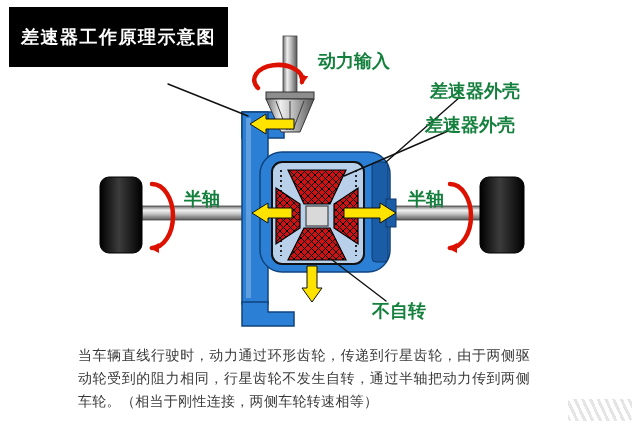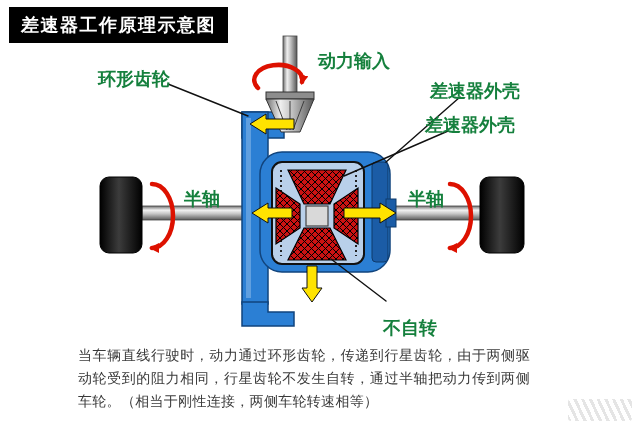--- a/index.html
+++ b/index.html
@@ -1,32 +1,32 @@
 <!DOCTYPE html>
 <html style="--housing-blue: #2b7fd4; --housing-dark: #1b5ca6; --gear-red: #cc1212; --arrow-yellow: #ffe300; --rotation-red: #dd1100; --banner-black: #000000;"><head>
 <meta charset="utf-8">
 <style>
   * { margin:0; padding:0; box-sizing:border-box; }
   html,body { width:640px; height:427px; }
   body { font-family:"Liberation Sans", sans-serif; background:#fff; }
   #page { position:relative; width:640px; height:427px; background:#ffffff; overflow:hidden; }
 
   .banner { position:absolute; left:9px; top:7px; background:var(--banner-black,#000);
-            color:#fff; font-size:18px; font-weight:bold; padding:6px 12px; letter-spacing:1.5px; }
+            color:#fff; font-size:18px; font-weight:bold; padding:18px 12px; letter-spacing:1.5px; }
 
   .diagram-svg { position:absolute; left:0; top:0; }
 
   .lbl { position:absolute; font-size:18px; font-weight:bold; color:#15803d; white-space:nowrap; }
   .lbl-ring     { left:98px;  top:67px; }
   .lbl-input    { left:318px; top:49px; }
   .lbl-housing  { left:430px; top:79px; }
   .lbl-planet   { left:425px; top:113px; }
   .lbl-shaft-l  { left:184px; top:187px; }
   .lbl-shaft-r  { left:408px; top:187px; }
-  .lbl-norot    { left:383px; top:299px;margin-top:17px; }
+  .lbl-norot    { left:372px; top:299px; }
 
   .desc { position:absolute; left:78px; top:344px; width:452px; font-size:14px; font-weight:normal;
           color:#3a3a3a; line-height:23px; letter-spacing:0.3px; text-align:justify; }
 
   .watermark { position:absolute; right:8px; bottom:6px; width:64px; height:22px; opacity:0.22;
                background:repeating-linear-gradient(65deg,#888 0 3px,transparent 3px 7px); border-radius:3px; }
 
   
   .housing      { fill:var(--housing-blue,#2b7fd4); stroke:#11447d; stroke-width:1.5; }
   .housing-dark { fill:var(--housing-dark,#1b5ca6); stroke:#0e3a6b; stroke-width:1; }
@@ -149,21 +149,20 @@
     <path class="rot" d="M258,88 A24,15 0 1 1 302,82" marker-end="url(#redarrow)"></path>
     <path class="rot" d="M152,184 A21,32 0 0 1 152,248" marker-end="url(#redarrow)"></path>
     <path class="rot" d="M450,184 A21,32 0 0 1 450,248" marker-end="url(#redarrow)"></path>
 
     <line class="callout" x1="168" y1="84" x2="248" y2="116"></line>
     <line class="callout" x1="460" y1="97" x2="386" y2="162"></line>
     <line class="callout" x1="448" y1="131" x2="344" y2="176"></line>
     <line class="callout" x1="386" y1="301" x2="331" y2="259"></line>
   </svg>
 
-  <div class="lbl lbl-ring">环形齿轮</div>
   <div class="lbl lbl-input">动力输入</div>
   <div class="lbl lbl-housing">差速器外壳</div>
   <div class="lbl lbl-planet">差速器外壳</div>
   <div class="lbl lbl-shaft-l">半轴</div>
   <div class="lbl lbl-shaft-r">半轴</div>
   <div class="lbl lbl-norot">不自转</div>
 
   <div class="desc">当车辆直线行驶时，动力通过环形齿轮，传递到行星齿轮，由于两侧驱动轮受到的阻力相同，行星齿轮不发生自转，通过半轴把动力传到两侧车轮。（相当于刚性连接，两侧车轮转速相等）</div>
 
   <div class="watermark"></div>

